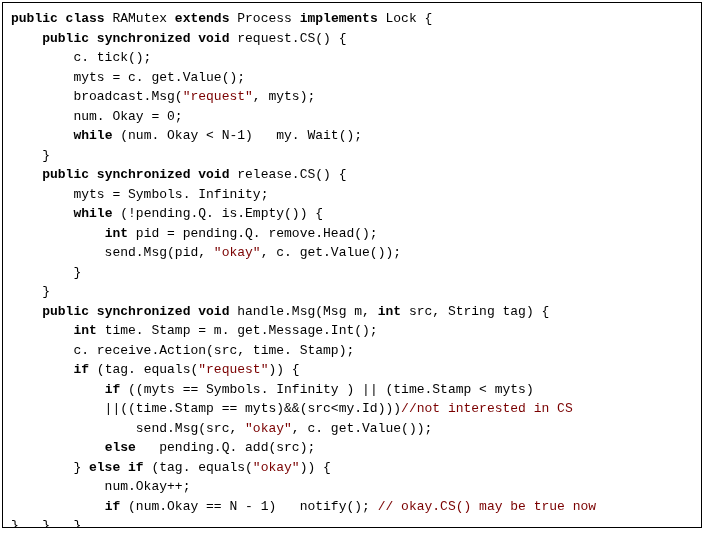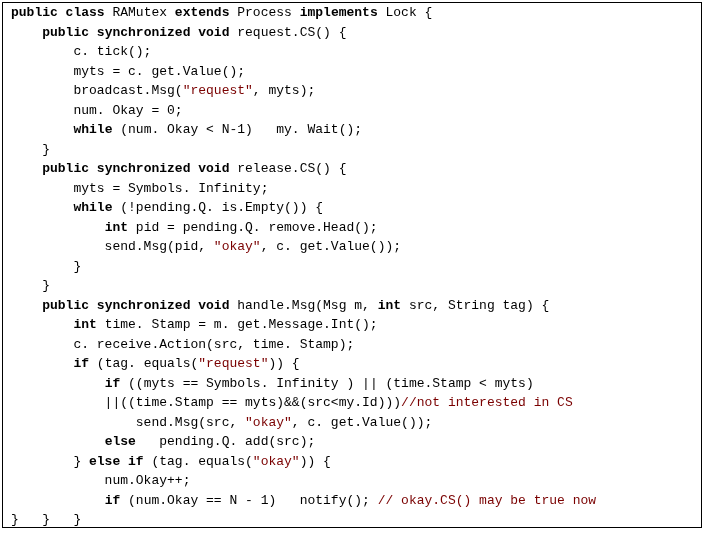--- a/index.html
+++ b/index.html
@@ -7,21 +7,21 @@
     padding: 0;
     font-family: "Courier New", monospace;
     font-size: 13px;
     background: #fff;
     width: 720px;
     height: 540px;
     overflow: hidden;
   }
   .code-box {
     border: 1px solid #000;
-    padding: 0 8px;
+    padding: 6px 8px;
     margin: 2px;
     width: 700px;
     height: 526px;
     box-sizing: border-box;
     line-height: 1.5;
     white-space: pre;
     overflow: hidden;
   }
   .kw { font-weight: bold; }
   .str { color: #7a0000; }

